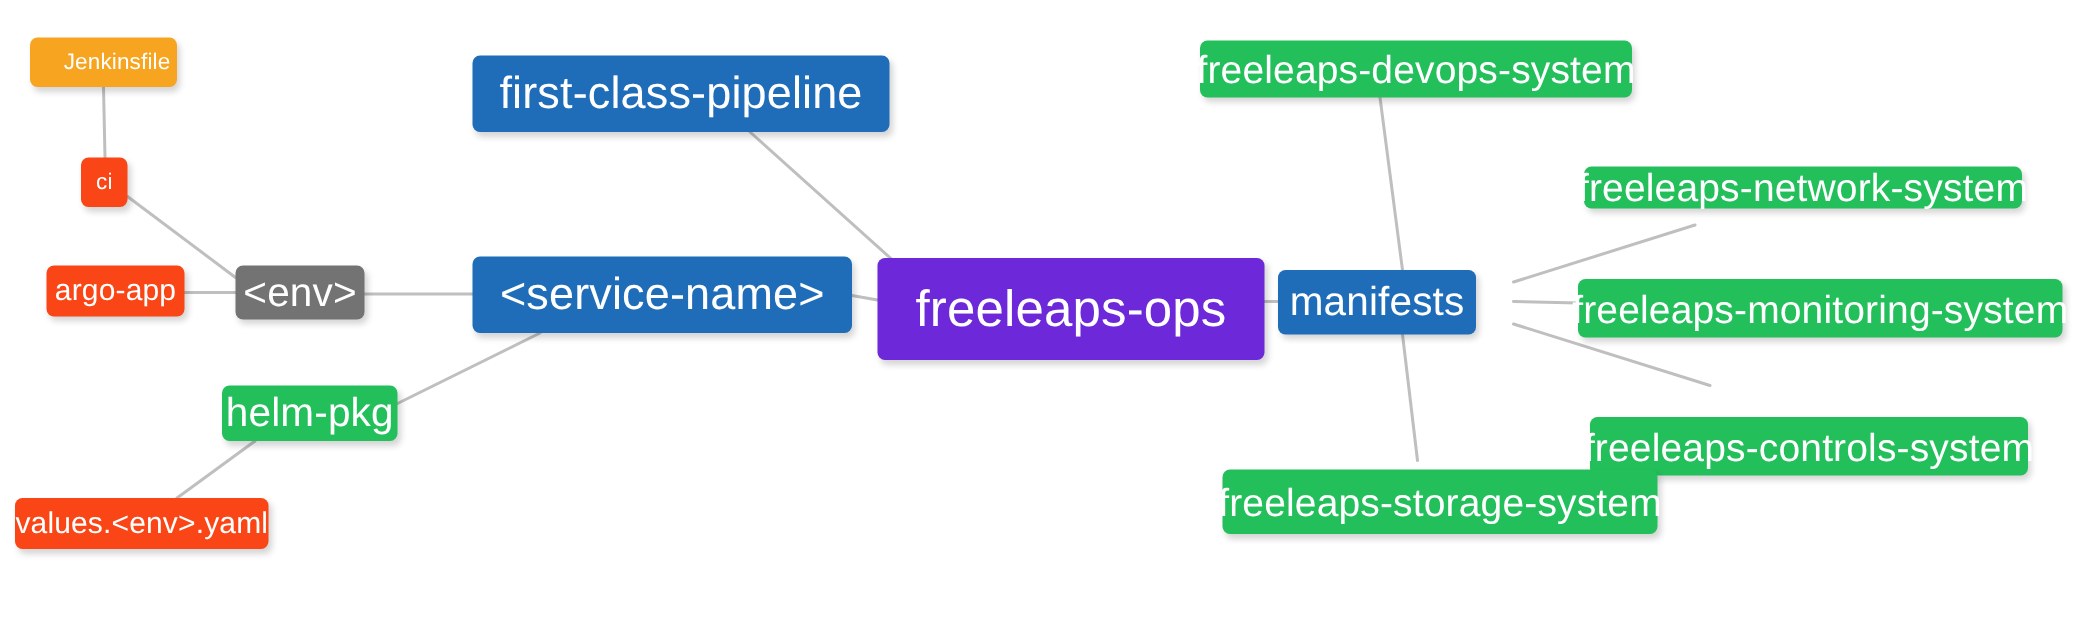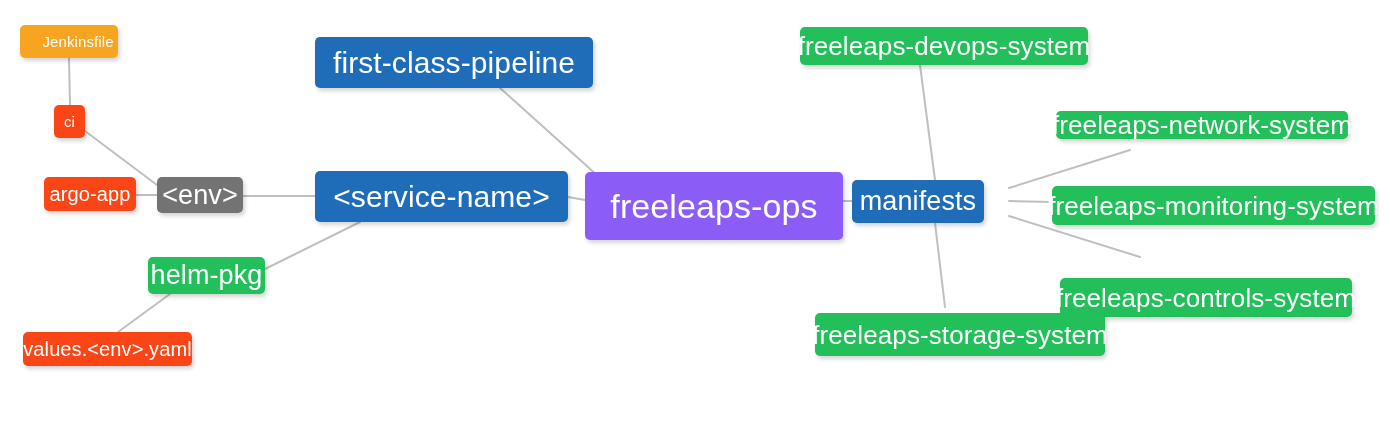--- a/index.html
+++ b/index.html
@@ -43,21 +43,21 @@
   }
   .node-label {
     display: block;
     line-height: 1;
   }
   
   .sz-root   { font-size: 34px; }
   .sz-big    { font-size: 30px; }
   .sz-mid    { font-size: 27px; }
   .sz-sub    { font-size: 26px; }
-  .sz-small  { font-size: 20px; margin-left: 13px; }
+  .sz-small  { font-size: 20px; }
   .sz-tiny   { font-size: 15px; }
 </style>
 </head>
 <body>
 
 <div id="canvas">
   <svg id="edges" viewBox="0 0 1390 421" preserveAspectRatio="none" aria-hidden="true">
       <line x1="69" y1="58" x2="70" y2="105" stroke="#bfbfbf" stroke-width="2" stroke-linecap="round"></line>
       <line x1="85" y1="131" x2="157" y2="185" stroke="#bfbfbf" stroke-width="2" stroke-linecap="round"></line>
       <line x1="123" y1="195" x2="157" y2="195" stroke="#bfbfbf" stroke-width="2" stroke-linecap="round"></line>
@@ -91,21 +91,21 @@
       </div>
       <div class="node sz-mid" style="left: 148px; top: 257px; width: 117px; height: 37px; background: rgb(34, 191, 91);">
         <span class="node-label">helm-pkg</span>
       </div>
       <div class="node sz-big" style="left: 315px; top: 37px; width: 278px; height: 51px; background: rgb(31, 108, 184);">
         <span class="node-label">first-class-pipeline</span>
       </div>
       <div class="node sz-big" style="left: 315px; top: 171px; width: 253px; height: 51px; background: rgb(31, 108, 184);">
         <span class="node-label">&lt;service-name&gt;</span>
       </div>
-      <div class="node sz-root" style="left: 585px; top: 172px; width: 258px; height: 68px; background: #8b5cf6;">
+      <div class="node sz-root" style="left: 585px; top: 172px; width: 258px; height: 68px; background: #6d28d9;">
         <span class="node-label">freeleaps-ops</span>
       </div>
       <div class="node sz-mid" style="left: 852px; top: 180px; width: 132px; height: 43px; background: rgb(31, 108, 184); text-align: center;">
         <span class="node-label">manifests</span>
       </div>
       <div class="node sz-sub" style="left: 800px; top: 27px; width: 288px; height: 38px; background: rgb(34, 191, 91);">
         <span class="node-label">freeleaps-devops-system</span>
       </div>
       <div class="node sz-sub" style="left: 1056px; top: 111px; width: 292px; height: 28px; background: rgb(34, 191, 91);">
         <span class="node-label">freeleaps-network-system</span>

